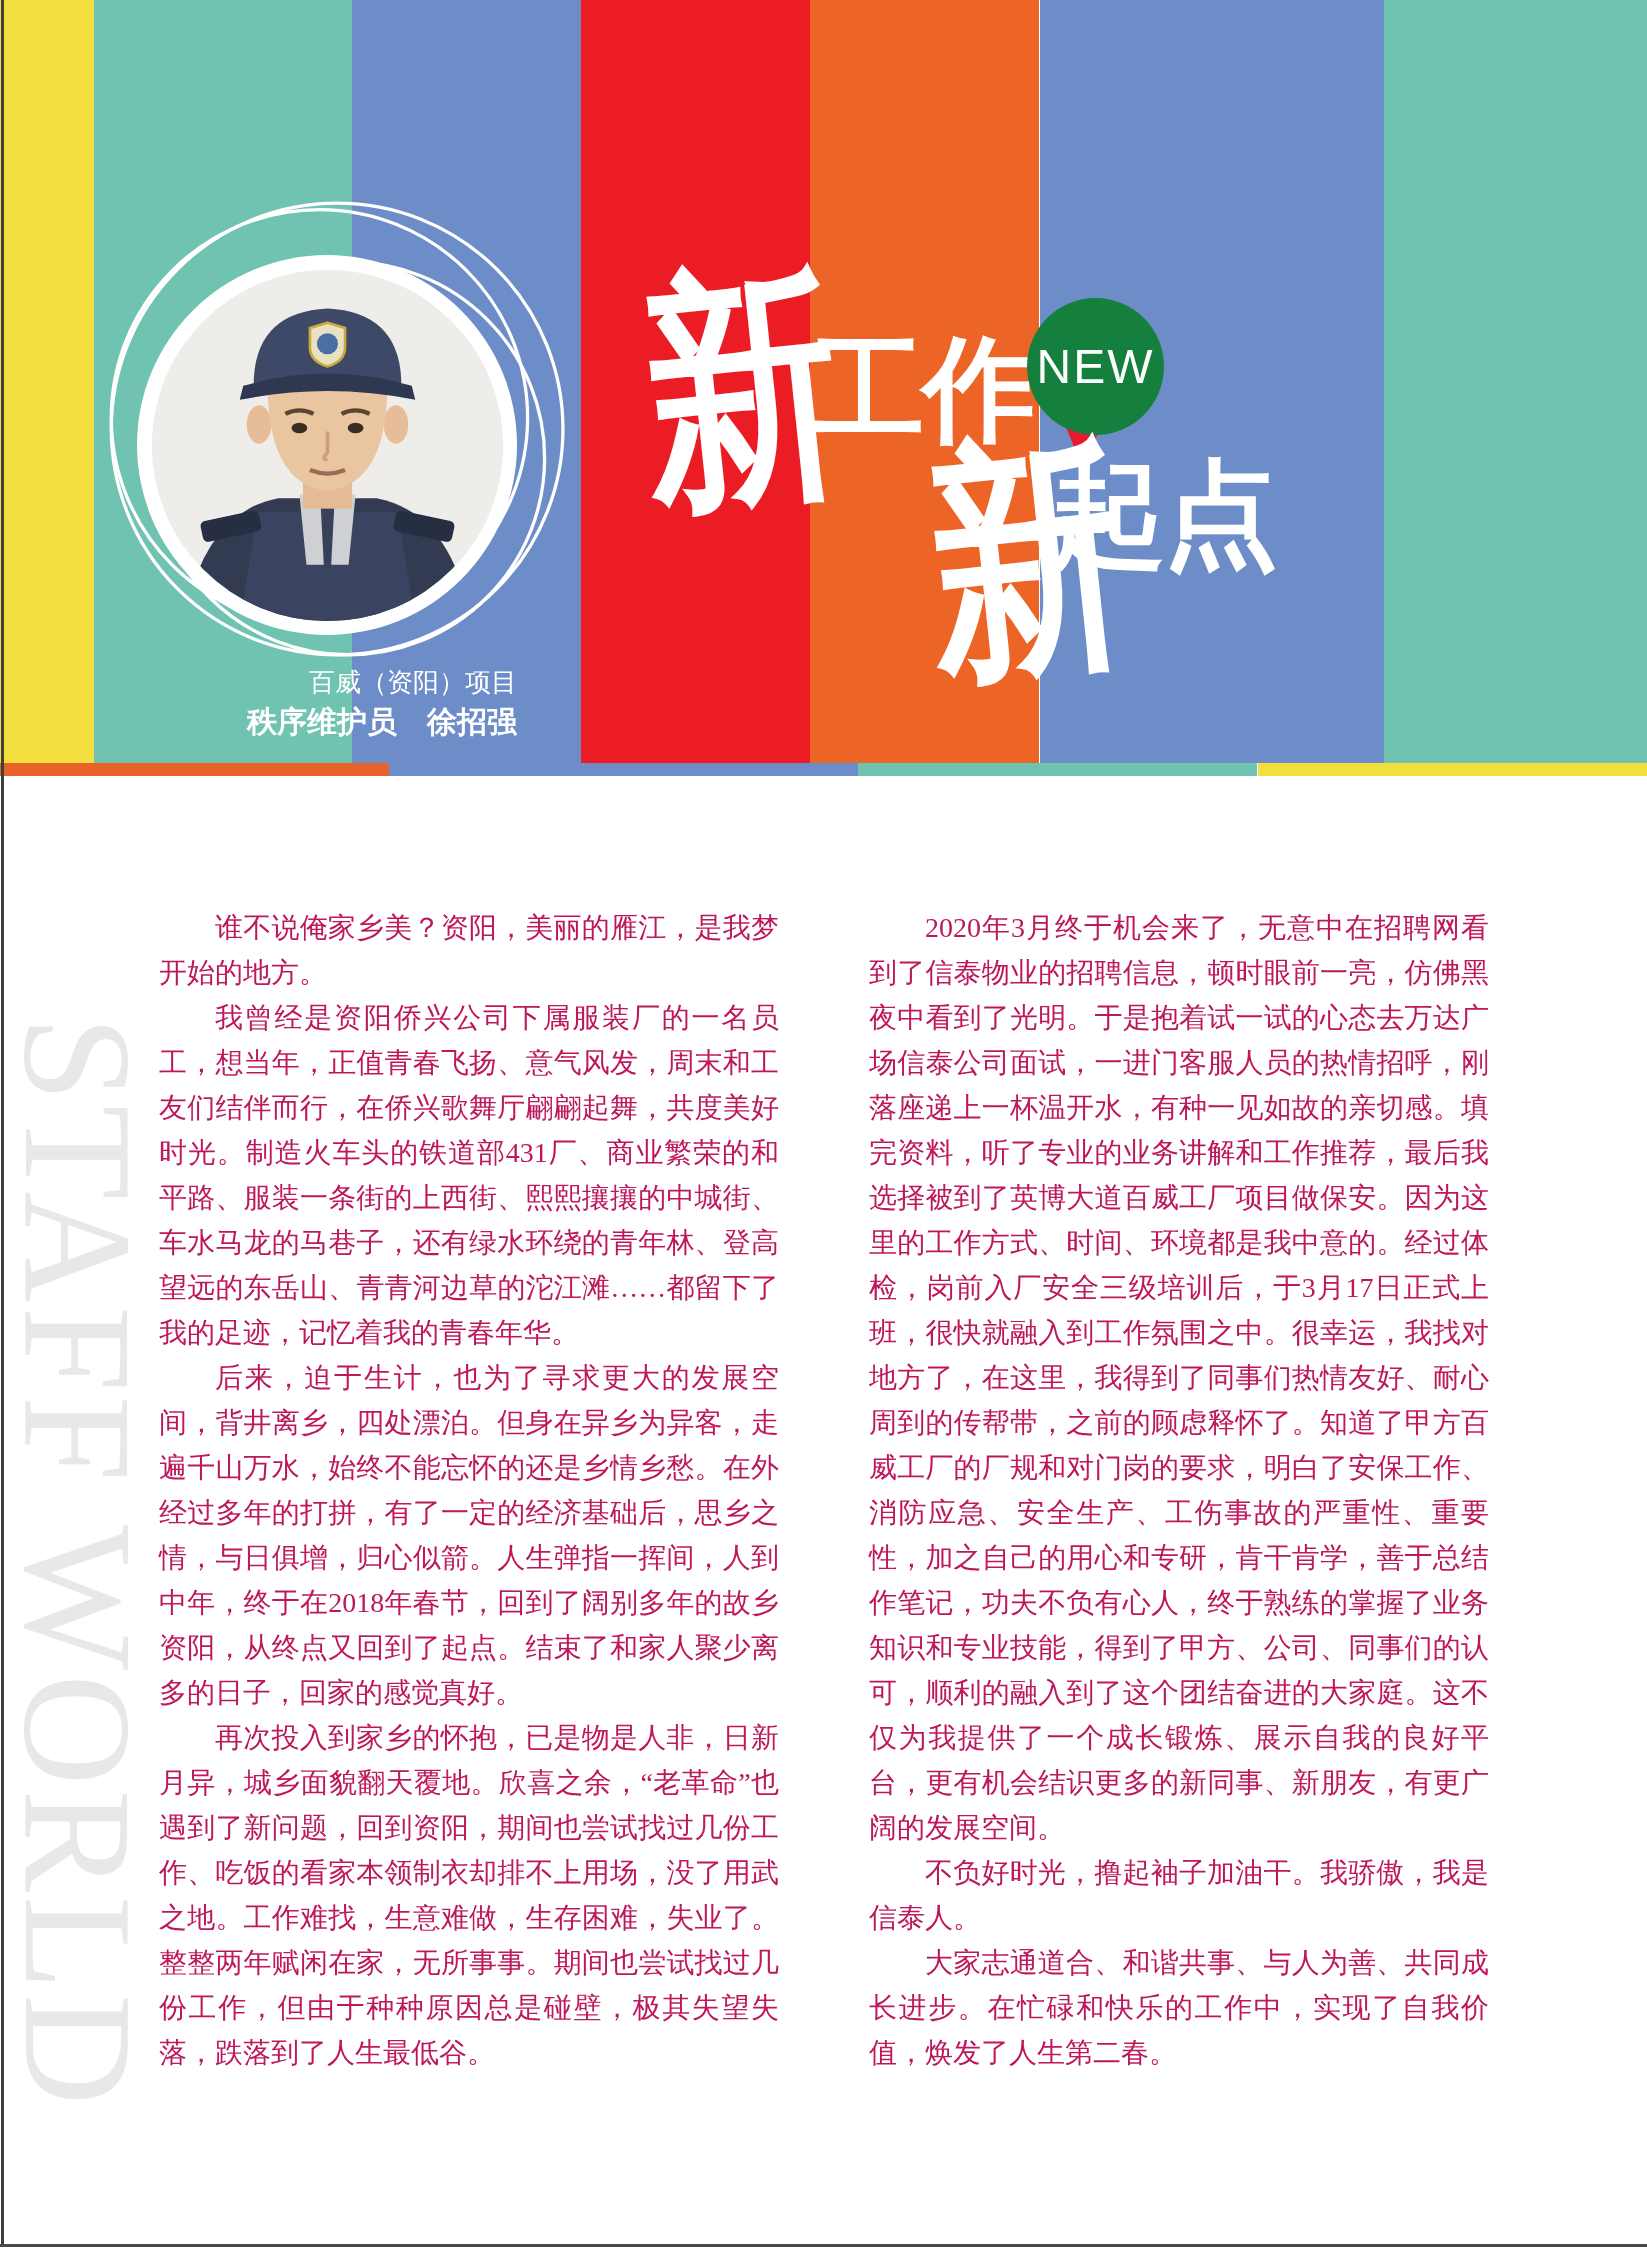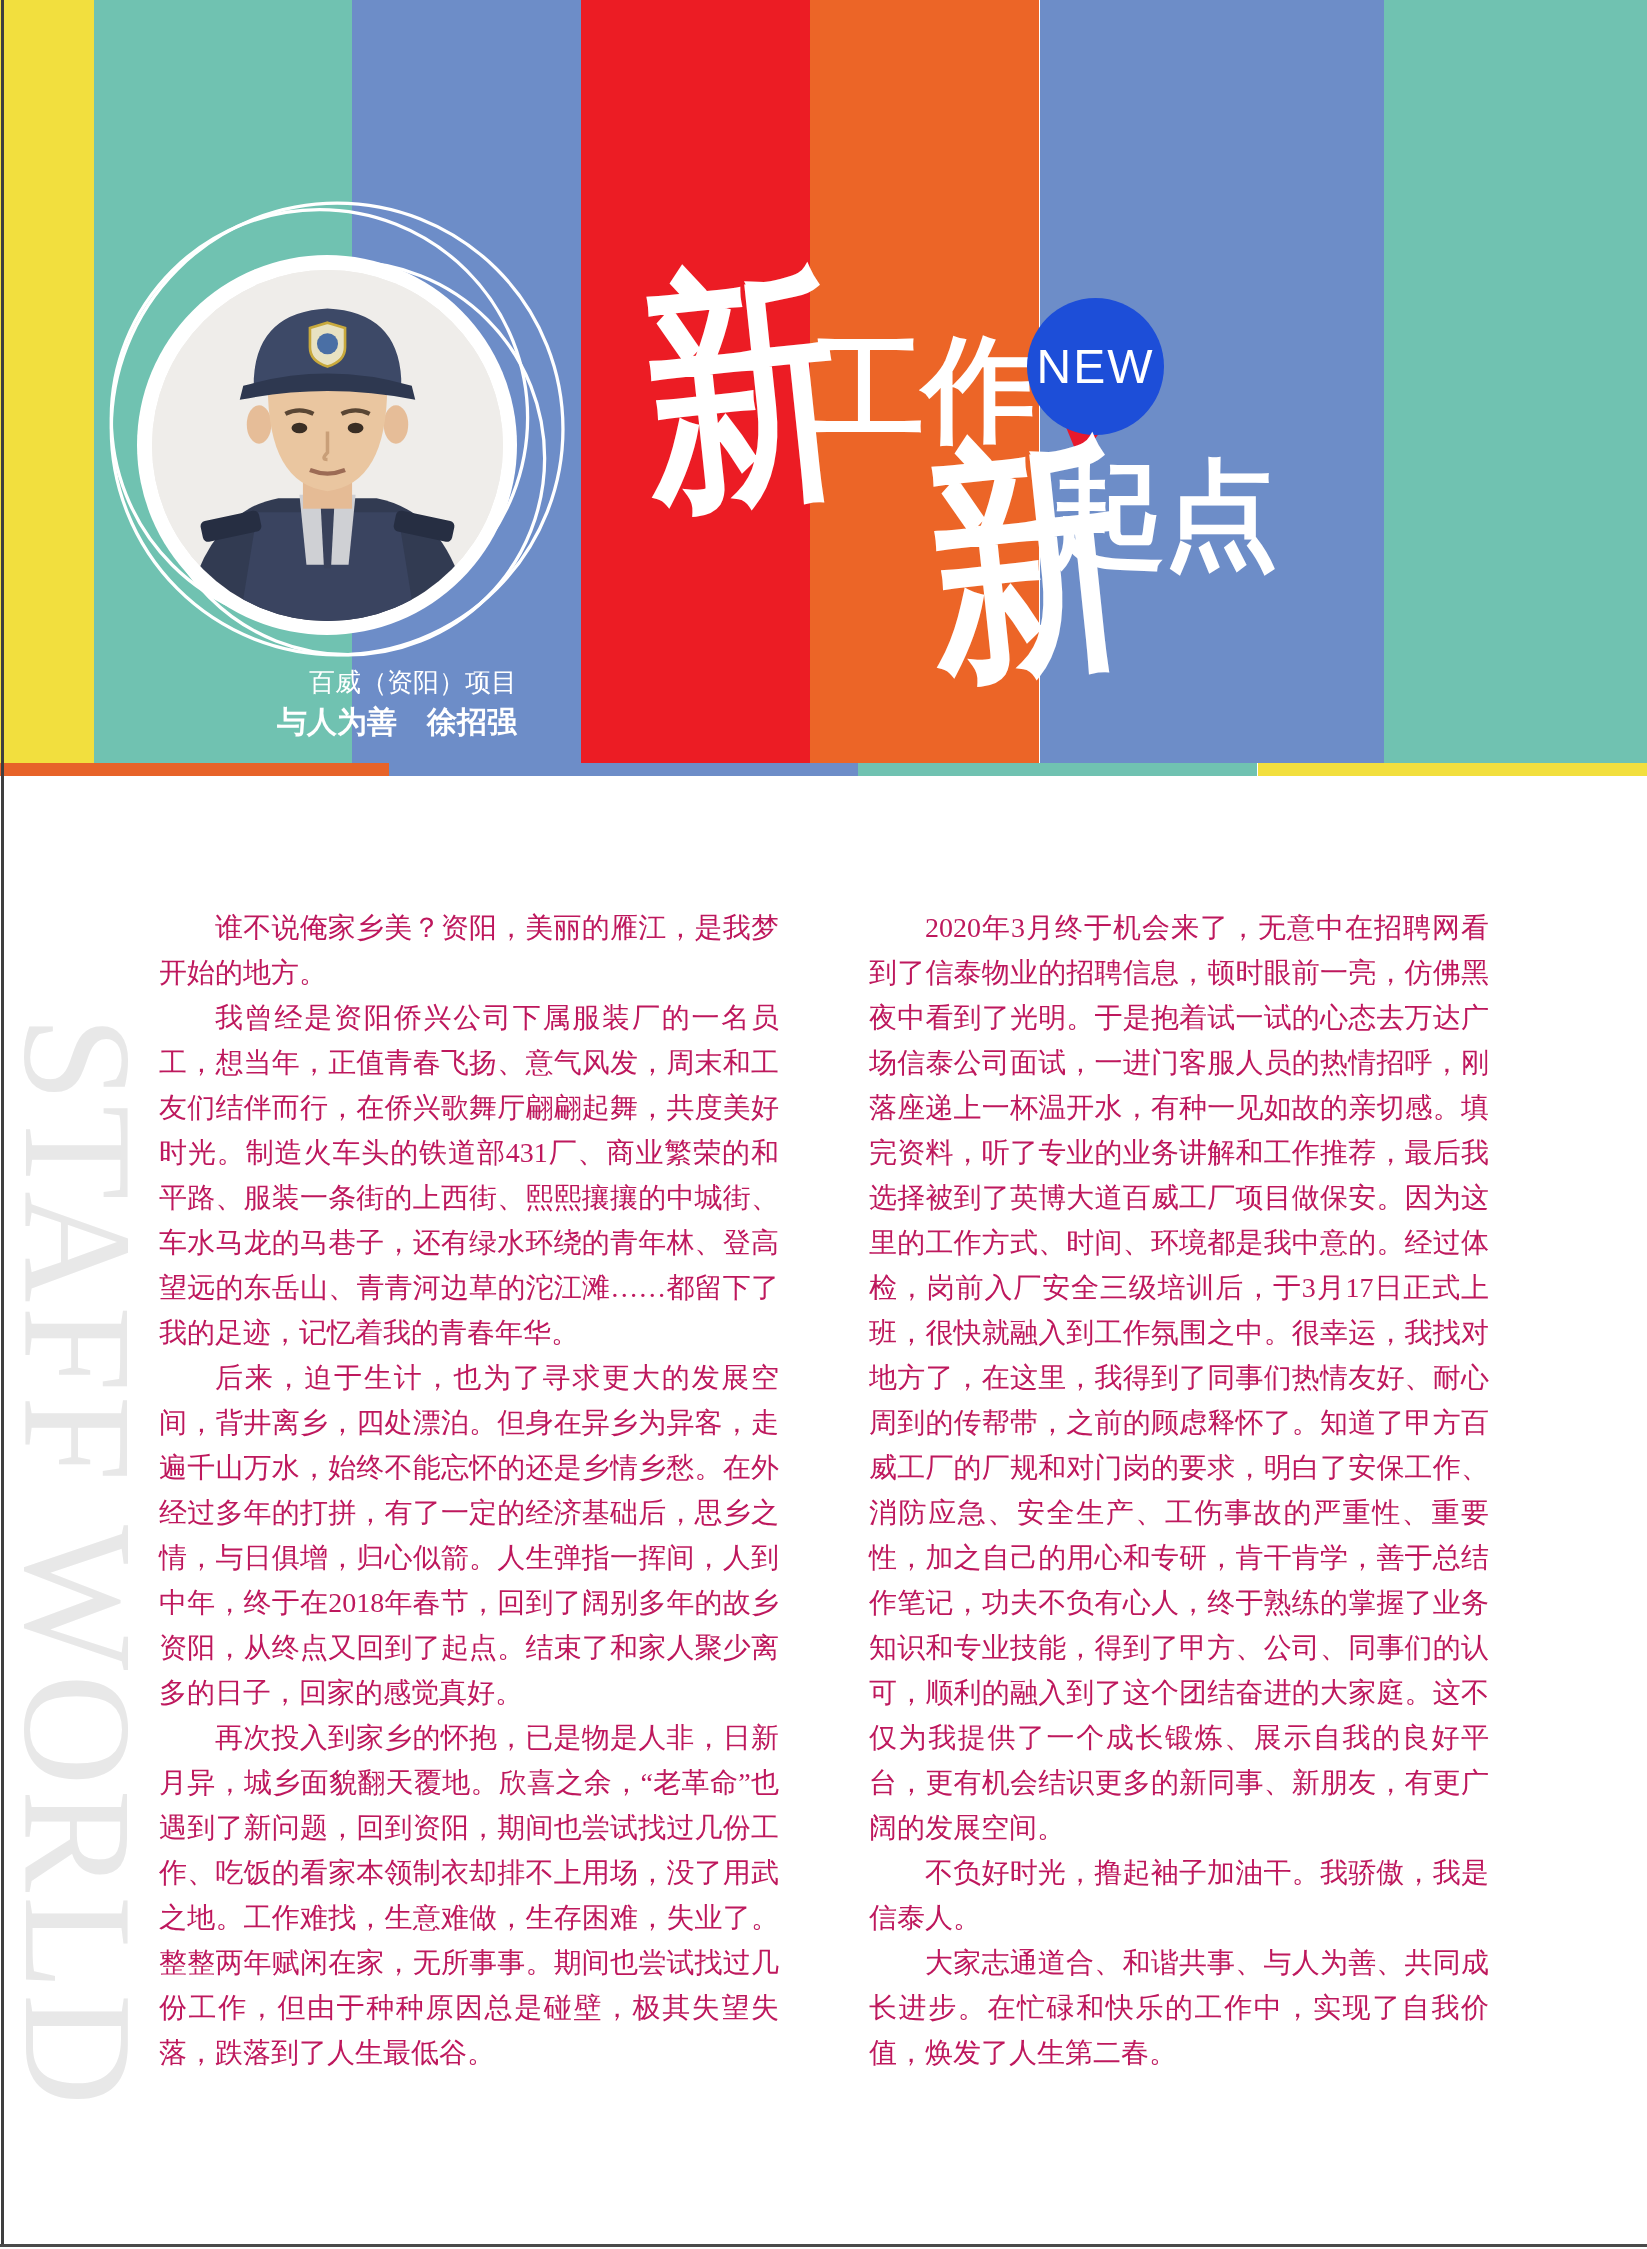--- a/index.html
+++ b/index.html
@@ -117,29 +117,29 @@
           <ellipse cx="116" cy="90" rx="4.5" ry="3" fill="#3a2e24"></ellipse>
 
           <path d="M100 92 L100 104 Q96 108 100 108" stroke="#c99f78" stroke-width="2" fill="none"></path>
           <path d="M90 114 Q100 118 110 114" stroke="#9c6b55" stroke-width="2.5" fill="none"></path>
         </svg>
       </div>
     </div>
 
     <div id="brush1" class="brush-char">新</div>
     <div id="block1" class="block-title">工作</div>
-    <div id="new-bubble" style="background-color: #1d4ed8;">
+    <div id="new-bubble" style="background-color: #15803d;">
       <span>NEW</span>
     </div>
     <div id="brush2" class="brush-char">新</div>
     <div id="block2" class="block-title">起点</div>
 
     <div id="caption">
       <div class="cap1">百威（资阳）项目</div>
-      <div class="cap2">与人为善　徐招强</div>
+      <div class="cap2">秩序维护员　徐招强</div>
     </div>
   </div>
 
   <div id="watermark">STAFF WORLD</div>
   <div id="left-line"></div>
   <div id="bottom-line"></div>
 
   <div id="col-left" class="col">
     <p>谁不说俺家乡美？资阳，美丽的雁江，是我梦开始的地方。</p>
     <p>我曾经是资阳侨兴公司下属服装厂的一名员工，想当年，正值青春飞扬、意气风发，周末和工友们结伴而行，在侨兴歌舞厅翩翩起舞，共度美好时光。制造火车头的铁道部431厂、商业繁荣的和平路、服装一条街的上西街、熙熙攘攘的中城街、车水马龙的马巷子，还有绿水环绕的青年林、登高望远的东岳山、青青河边草的沱江滩……都留下了我的足迹，记忆着我的青春年华。</p>

